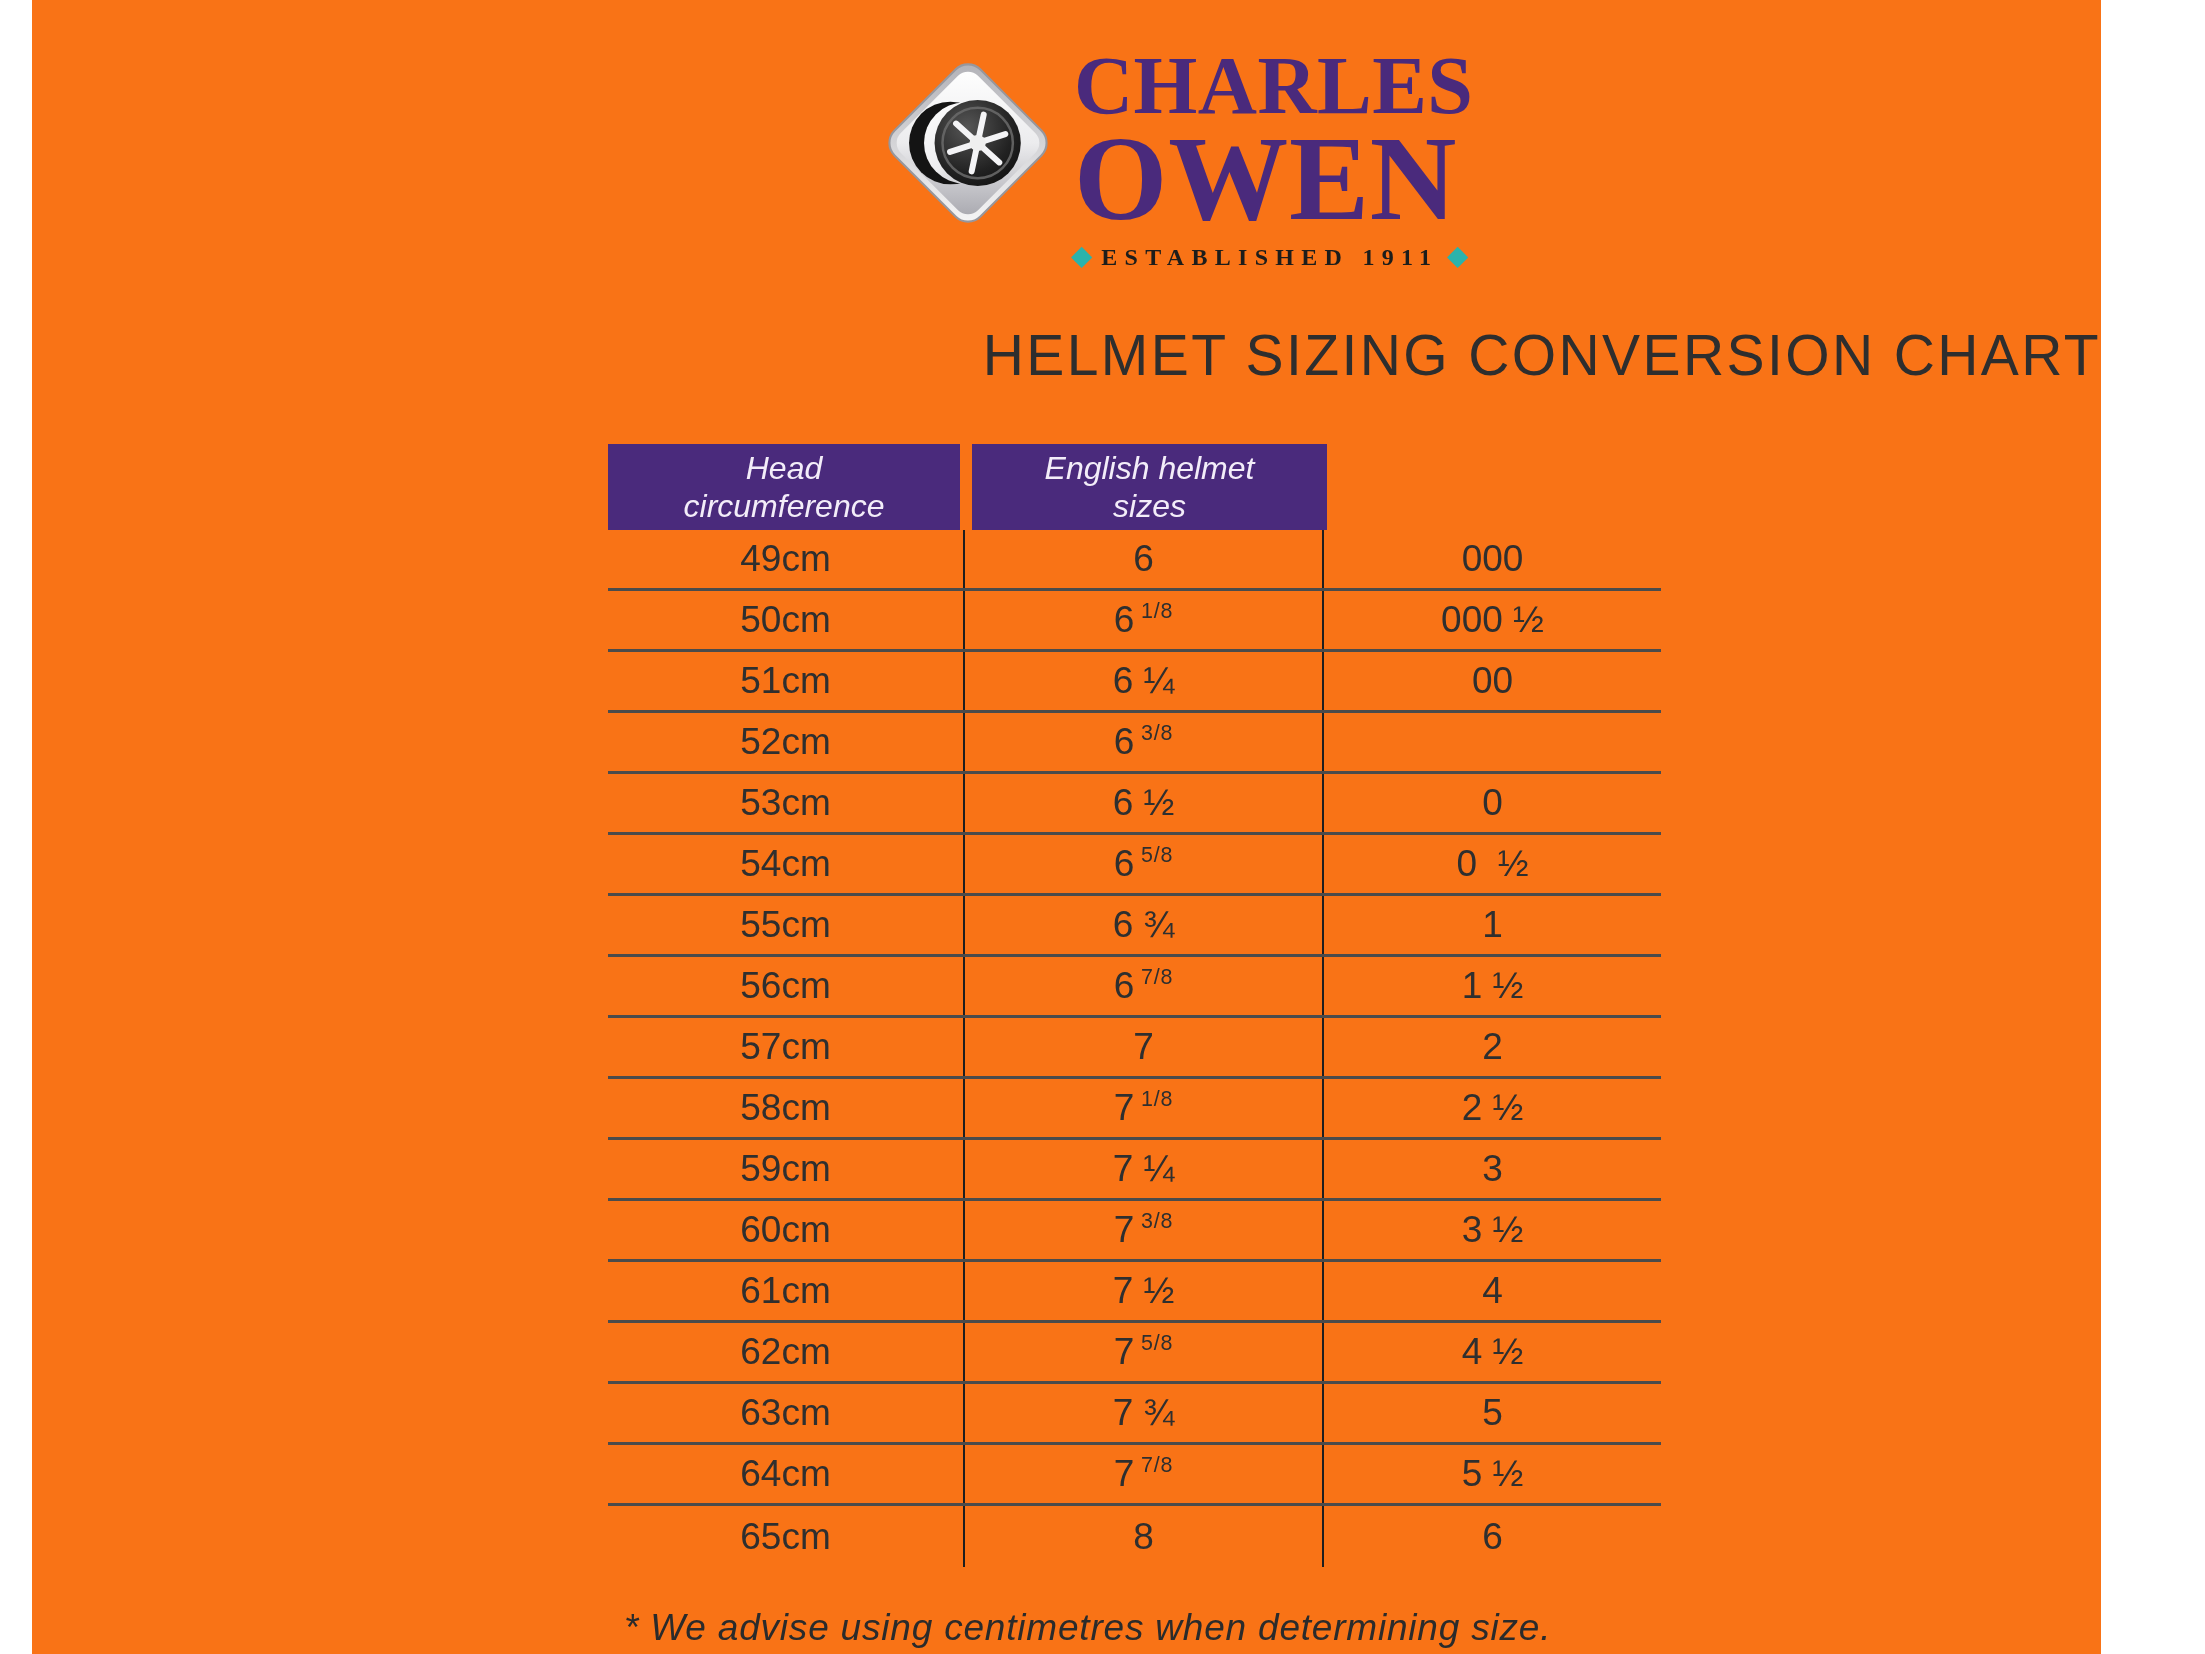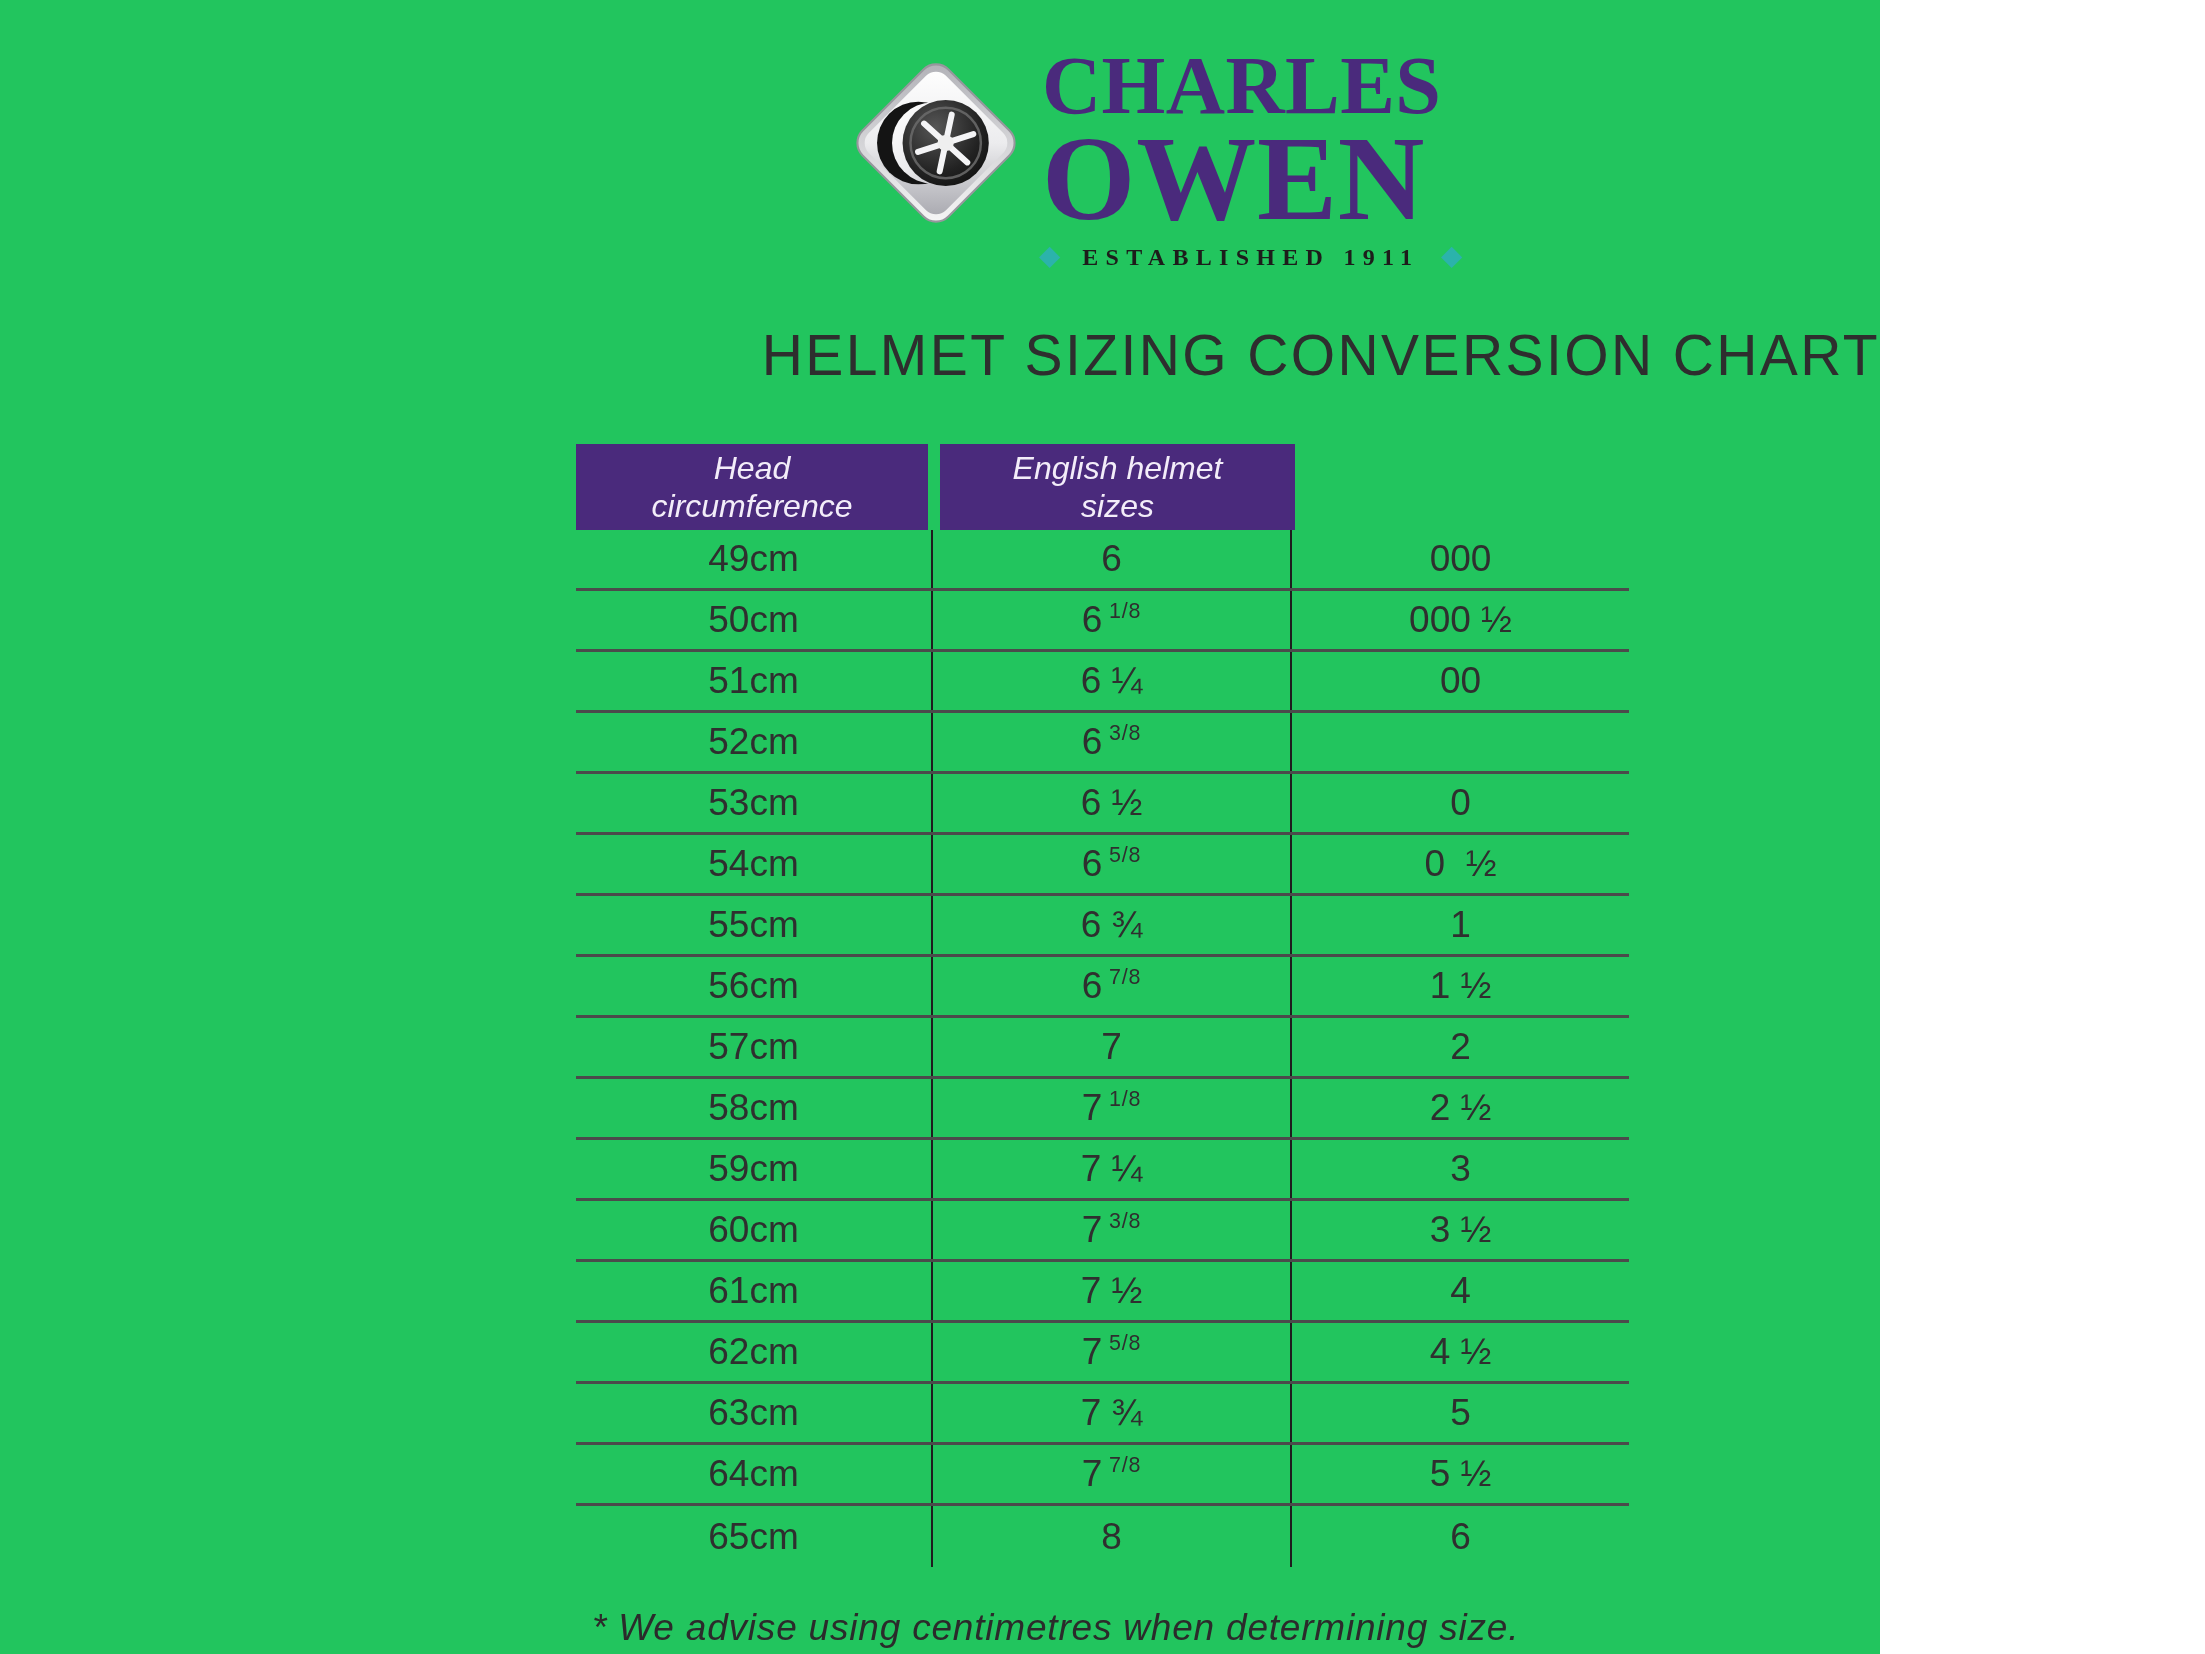--- a/index.html
+++ b/index.html
@@ -1,28 +1,28 @@
 <!DOCTYPE html>
 <html style="--purple: #4A2A7C; --teal: #2BB3AB;font-size:13px"><head>
 <meta charset="utf-8">
 <style>
   html,body{margin:0;padding:0;background:#ffffff;}
   .page{
-    position:relative;width:1880px;height:1654px;background:#22c55e;
-    font-family:"Liberation Sans",sans-serif;overflow:hidden;
+    position:relative;width:2069px;height:1654px;background:#f97316;
+    font-family:"Liberation Sans",sans-serif;overflow:hidden;margin-left:32px;
   }
 
   
   .logo{position:absolute;left:848px;top:45px;display:flex;gap:18px;}
   .emblem{width:176px;height:176px;margin-top:9.7px;flex:0 0 auto;}
   .wordmark{display:flex;flex-direction:column;color:var(--purple,#4A2A7C);
     font-family:"Liberation Serif",serif;font-weight:700;}
   .wm1{font-size:82px;line-height:1.0;letter-spacing:0.4px;}
   .wm2{font-size:120px;line-height:0.87;letter-spacing:0.8px;}
-  .est{display:flex;align-items:center;gap:25px;margin-top:13px;}
+  .est{display:flex;align-items:center;gap:12px;margin-top:13px;}
   .est-text{font-family:"Liberation Serif",serif;font-size:24px;font-weight:700;
     letter-spacing:7.3px;color:#1d1d1b;white-space:nowrap;}
   .dia{width:15.3px;height:15.3px;background:var(--teal,#2BB3AB);transform:rotate(45deg);flex:0 0 auto;}
 
   
   .title{position:absolute;left:0;top:284px;width:100%;text-align:right;
     font-size:57px;font-weight:300;letter-spacing:2.4px;color:#2e2e2e;}
 
   
   .sizing-table{position:absolute;left:576px;top:444px;width:1053px;}

